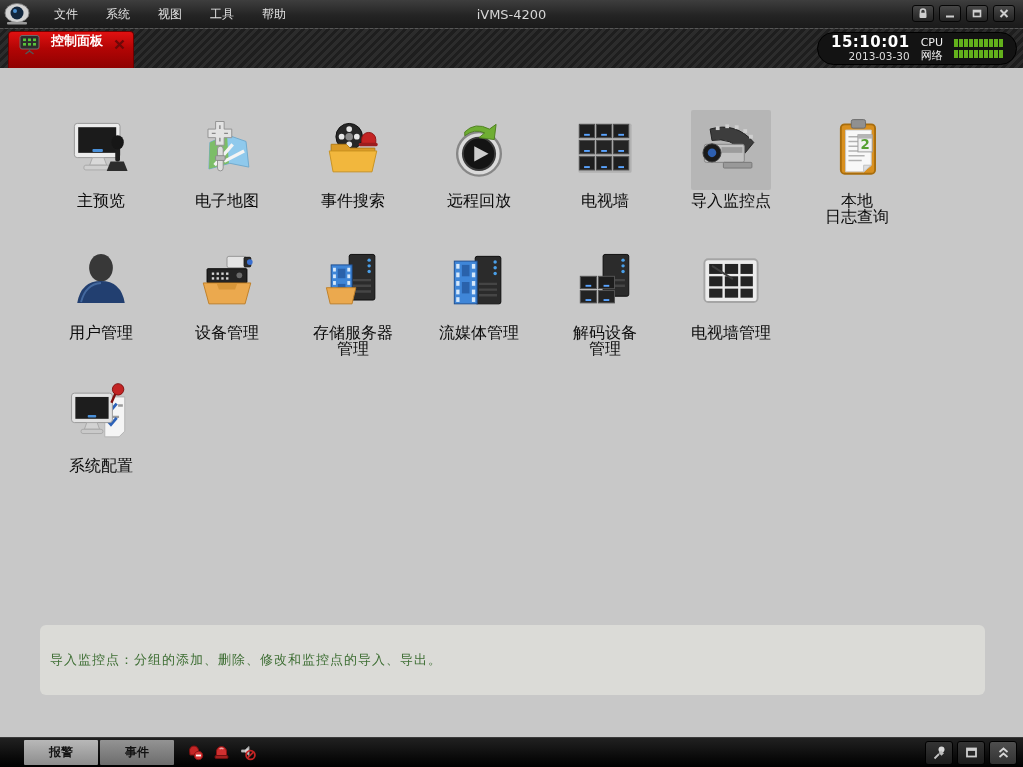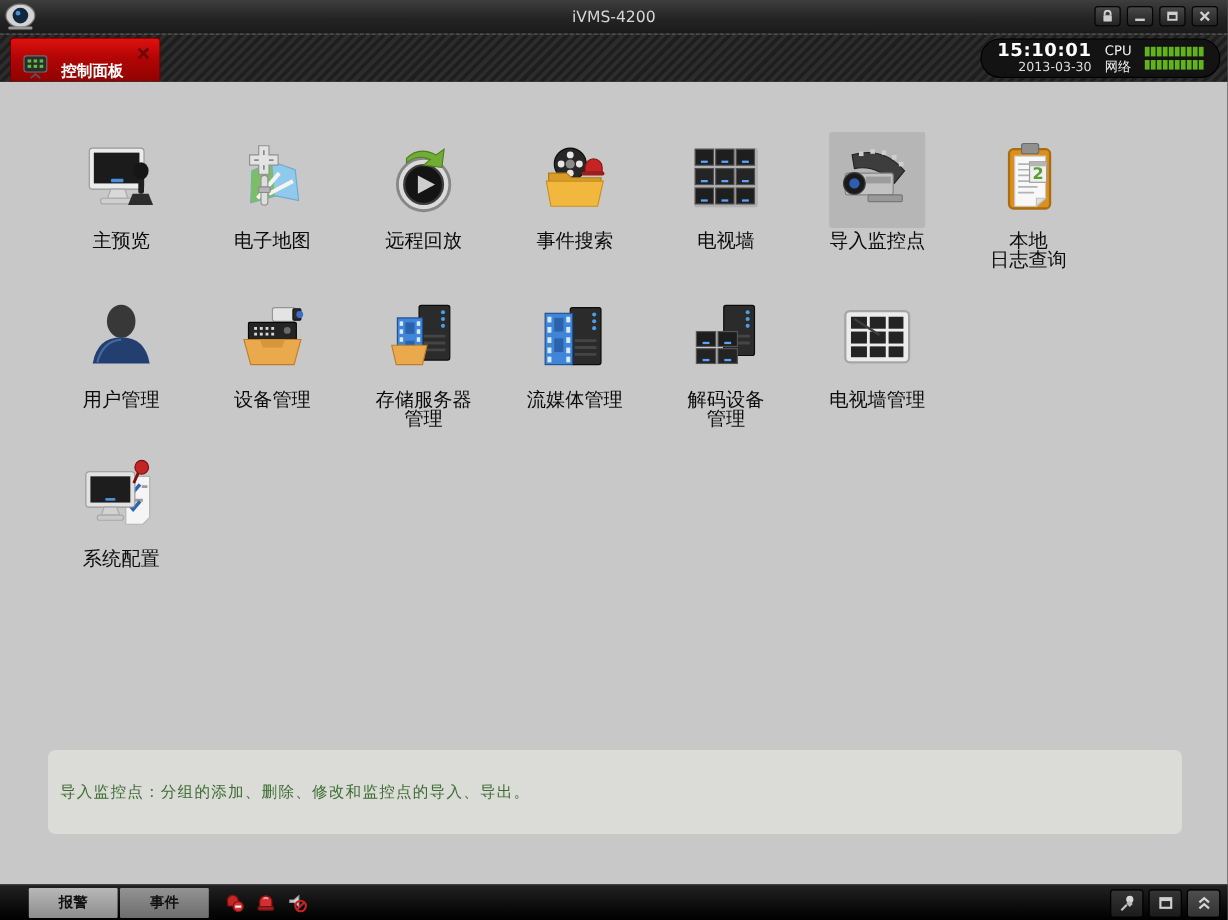--- a/index.html
+++ b/index.html
@@ -18,21 +18,21 @@
   .win-controls{position:absolute;right:8px;top:5px;display:flex;gap:5px}
   .win-btn{width:20px;height:15px;border-radius:3px;border:1px solid #060606;
     background:linear-gradient(#484848,#232323);display:flex;align-items:center;justify-content:center}
 
   
   .tabbar{position:absolute;top:29px;left:0;right:0;height:39px;
     background:repeating-linear-gradient(135deg,#2c2c2c 0 3px,#1e1e1e 3px 6px);z-index:4}
   .tab-active{position:absolute;left:8px;top:2px;bottom:0;width:126px;
     background:linear-gradient(#e01111,#b30505 45%,#8f0202);
     border:1px solid #6e0000;border-bottom:none;border-radius:4px 4px 0 0;
-    display:flex;align-items:flex-end;padding-left:8px;box-sizing:border-box}
+    display:flex;align-items:flex-start;padding-left:8px;box-sizing:border-box}
   .tab-label{color:#fff;font-size:13px;font-weight:bold;margin-left:9px}
   .tab-close{position:absolute;top:6px;right:8px;width:12px;height:12px;display:flex;
     align-items:center;justify-content:center}
   .clock-pill{position:absolute;right:6px;top:3px;height:33px;border-radius:17px;background:#131313;
     border:1px solid #000;display:flex;align-items:center;padding:6px 13px;gap:11px;box-sizing:border-box}
   .clock-col{text-align:right}
   .clock-time{font-size:15px;font-weight:bold;color:#fff;line-height:15px;letter-spacing:.5px}
   .clock-date{font-size:10.5px;color:#dedede;line-height:12px}
   .usage-labels div{font-size:11px;color:#f2f2f2;line-height:13px}
   .usage-bars{display:flex;flex-direction:column;gap:3px}
@@ -74,20 +74,27 @@
 <body>
 
 <div class="titlebar">
   <div class="app-logo">
     <svg width="30" height="24" viewBox="0 0 30 24">
       <ellipse cx="14" cy="11" rx="12" ry="9.5" fill="#d3d3d3" stroke="#7c7c7c"></ellipse>
       <circle cx="14" cy="11" r="6.5" fill="#12273e"></circle>
       <circle cx="12" cy="9" r="2" fill="#4a8fd0"></circle>
       <rect x="4" y="20" width="20" height="2.5" rx="1" fill="#9a9a9a"></rect>
     </svg>
+  </div>
+  <div class="menus">
+    <span class="menu-item">文件</span>
+    <span class="menu-item">系统</span>
+    <span class="menu-item">视图</span>
+    <span class="menu-item">工具</span>
+    <span class="menu-item">帮助</span>
   </div>
   <div class="app-title">iVMS-4200</div>
   <div class="win-controls">
     <span class="win-btn">
       <svg width="12" height="11" viewBox="0 0 12 11">
         <path d="M3.5 5 v-1.5 a2.5 2.5 0 0 1 5 0 V5" stroke="#cfcfcf" stroke-width="1.6" fill="none"></path>
         <rect x="2.5" y="4.8" width="7" height="5.2" rx="1" fill="#cfcfcf"></rect>
       </svg>
     </span>
     <span class="win-btn">
@@ -196,45 +203,45 @@
     <path d="M32.5 14 v4 M32.5 27 v4 M24 22.5 h4 M37 22.5 h4" stroke="#888" stroke-width="1.5"></path>
     <rect x="30" y="36" width="6" height="26" rx="3" fill="#dedede" stroke="#909090"></rect>
     <rect x="28" y="46" width="10" height="5" rx="1" fill="#b5b5b5" stroke="#8a8a8a"></rect>
   </svg>
           </div>
     <div class="module-label">电子地图</div>
   </div>
         <div class="module-cell">
     <div class="icon-box">
             <svg width="76" height="76" viewBox="0 0 80 80">
-    <circle cx="40" cy="44" r="23" fill="#dadada" stroke="#878787" stroke-width="2.5"></circle>
-    <circle cx="40" cy="44" r="17" fill="#141414"></circle>
-    <circle cx="40" cy="44" r="17" fill="none" stroke="#3c3c3c" stroke-width="2"></circle>
-    <path d="M35 36 l15 8 l-15 8 z" fill="#cdcdcd"></path>
-    <path d="M25 21 q11 -11 26 -3 l7 -5 l-2 16 l-16 -2 l6 -5 q-11 -5 -21 3 z" fill="#6fae33" stroke="#4d7f1f"></path>
-  </svg>
-          </div>
-    <div class="module-label">远程回放</div>
-  </div>
-        <div class="module-cell">
-    <div class="icon-box">
-            <svg width="76" height="76" viewBox="0 0 80 80">
     <circle cx="36" cy="26" r="14" fill="#272727" stroke="#0d0d0d"></circle>
     <circle cx="36" cy="26" r="4" fill="#8a8a8a"></circle>
     <circle cx="36" cy="18" r="3" fill="#e6e6e6"></circle>
               <circle cx="28" cy="26" r="3" fill="#e6e6e6"></circle>
     <circle cx="44" cy="26" r="3" fill="#e6e6e6"></circle>
               <circle cx="36" cy="34" r="3" fill="#e6e6e6"></circle>
     <path d="M49 29 a7.5 7.5 0 0 1 15 0 v4 h-15 z" fill="#c42424" stroke="#8c1414"></path>
     <rect x="46" y="32.5" width="20" height="3.5" rx="1.5" fill="#9c1d1d"></rect>
     <path d="M17 34 h16 l4 4 h26 v5 h-46 z" fill="#da9b27" stroke="#b37c14"></path>
     <path d="M15 41 h50 l-5 22 h-41 z" fill="#f2b73d" stroke="#c8911f"></path>
   </svg>
           </div>
     <div class="module-label">事件搜索</div>
+  </div>
+        <div class="module-cell">
+    <div class="icon-box">
+            <svg width="76" height="76" viewBox="0 0 80 80">
+    <circle cx="40" cy="44" r="23" fill="#dadada" stroke="#878787" stroke-width="2.5"></circle>
+    <circle cx="40" cy="44" r="17" fill="#141414"></circle>
+    <circle cx="40" cy="44" r="17" fill="none" stroke="#3c3c3c" stroke-width="2"></circle>
+    <path d="M35 36 l15 8 l-15 8 z" fill="#cdcdcd"></path>
+    <path d="M25 21 q11 -11 26 -3 l7 -5 l-2 16 l-16 -2 l6 -5 q-11 -5 -21 3 z" fill="#6fae33" stroke="#4d7f1f"></path>
+  </svg>
+          </div>
+    <div class="module-label">远程回放</div>
   </div>
         <div class="module-cell">
     <div class="icon-box">
             <svg width="76" height="76" viewBox="0 0 80 80">
     <rect x="12" y="12" width="56" height="52" rx="2" fill="#6b6b6b" opacity="0.25"></rect>
     <g>
       <rect x="13" y="13" width="16" height="14" fill="#1e1e1e" stroke="#4d4d4d"></rect>
                 <rect x="18" y="23" width="6" height="2" fill="#5aa4ff"></rect>
       <rect x="31" y="13" width="16" height="14" fill="#1e1e1e" stroke="#4d4d4d"></rect>
                 <rect x="36" y="23" width="6" height="2" fill="#5aa4ff"></rect>

